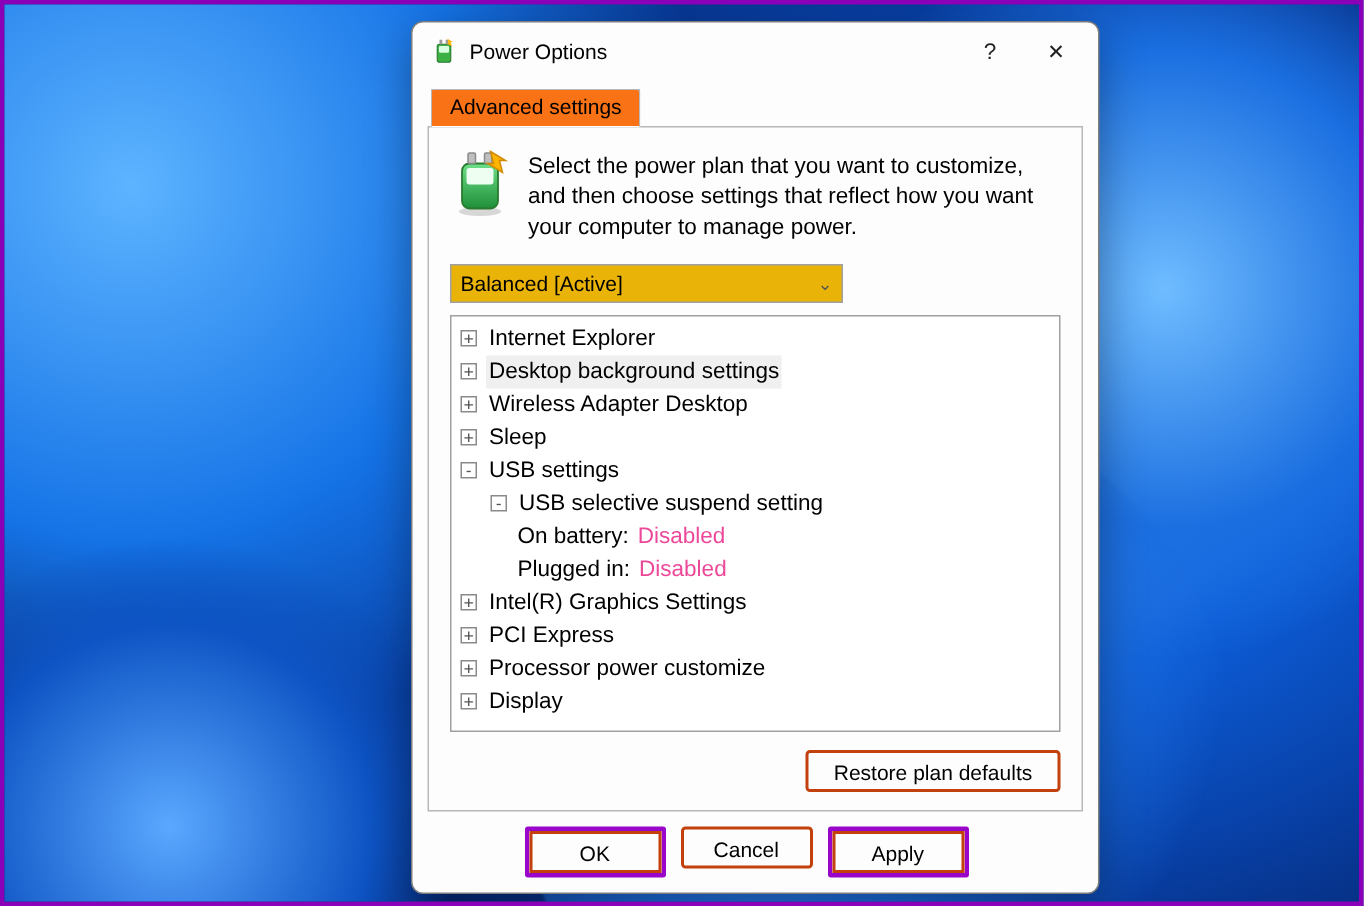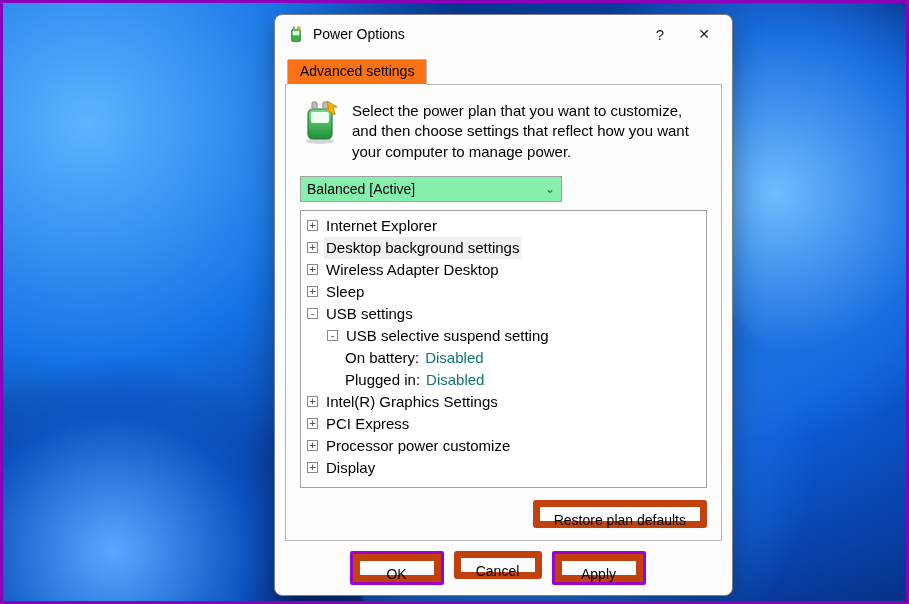--- a/index.html
+++ b/index.html
@@ -102,21 +102,21 @@
     margin-bottom: 14px;
     font-size: 15px;
     line-height: 1.35;
   }
   .intro .big-icon { width: 40px; height: 46px; flex: 0 0 40px; }
   .intro-text { flex: 1; padding-top: 2px; }
   .plan-select {
     width: 262px;
     height: 26px;
     border: 1px solid #a0a0a0;
-    background: #86efac;
+    background: #eab308;
     display: flex;
     align-items: center;
     padding: 0 6px;
     margin-bottom: 8px;
     font-size: 14px;
     position: relative;
   }
   .plan-select .chev {
     position: absolute; right: 6px; top: 5px; font-size: 12px; color:#555;
   }
@@ -144,27 +144,27 @@
     text-align: center;
     color: #555;
     font-family: monospace;
     flex: 0 0 11px;
     cursor: default;
   }
   .ind1 { padding-left: 20px; }
   .ind2 { padding-left: 40px; }
   .node-label { padding: 0 2px; }
   .node-label.sel { background: #f0f0f0; }
-  .val-link { color: #0f766e; margin-left: 4px; }
+  .val-link { color: #ec4899; margin-left: 4px; }
   .restore-row { display:flex; justify-content:flex-end; margin-top:12px; }
   .btn {
     height: 28px;
     min-width: 88px;
     padding: 0 14px;
-    border: 7px solid #c2410c;
+    border: 2px solid #c2410c;
     background: #fdfdfd;
     font-size: 14px;
     text-align: center;
     line-height: 26px;
     border-radius: 3px;
     cursor: default;
   }
   .btn.wide { min-width: 170px; }
   .button-row {
     display: flex;

